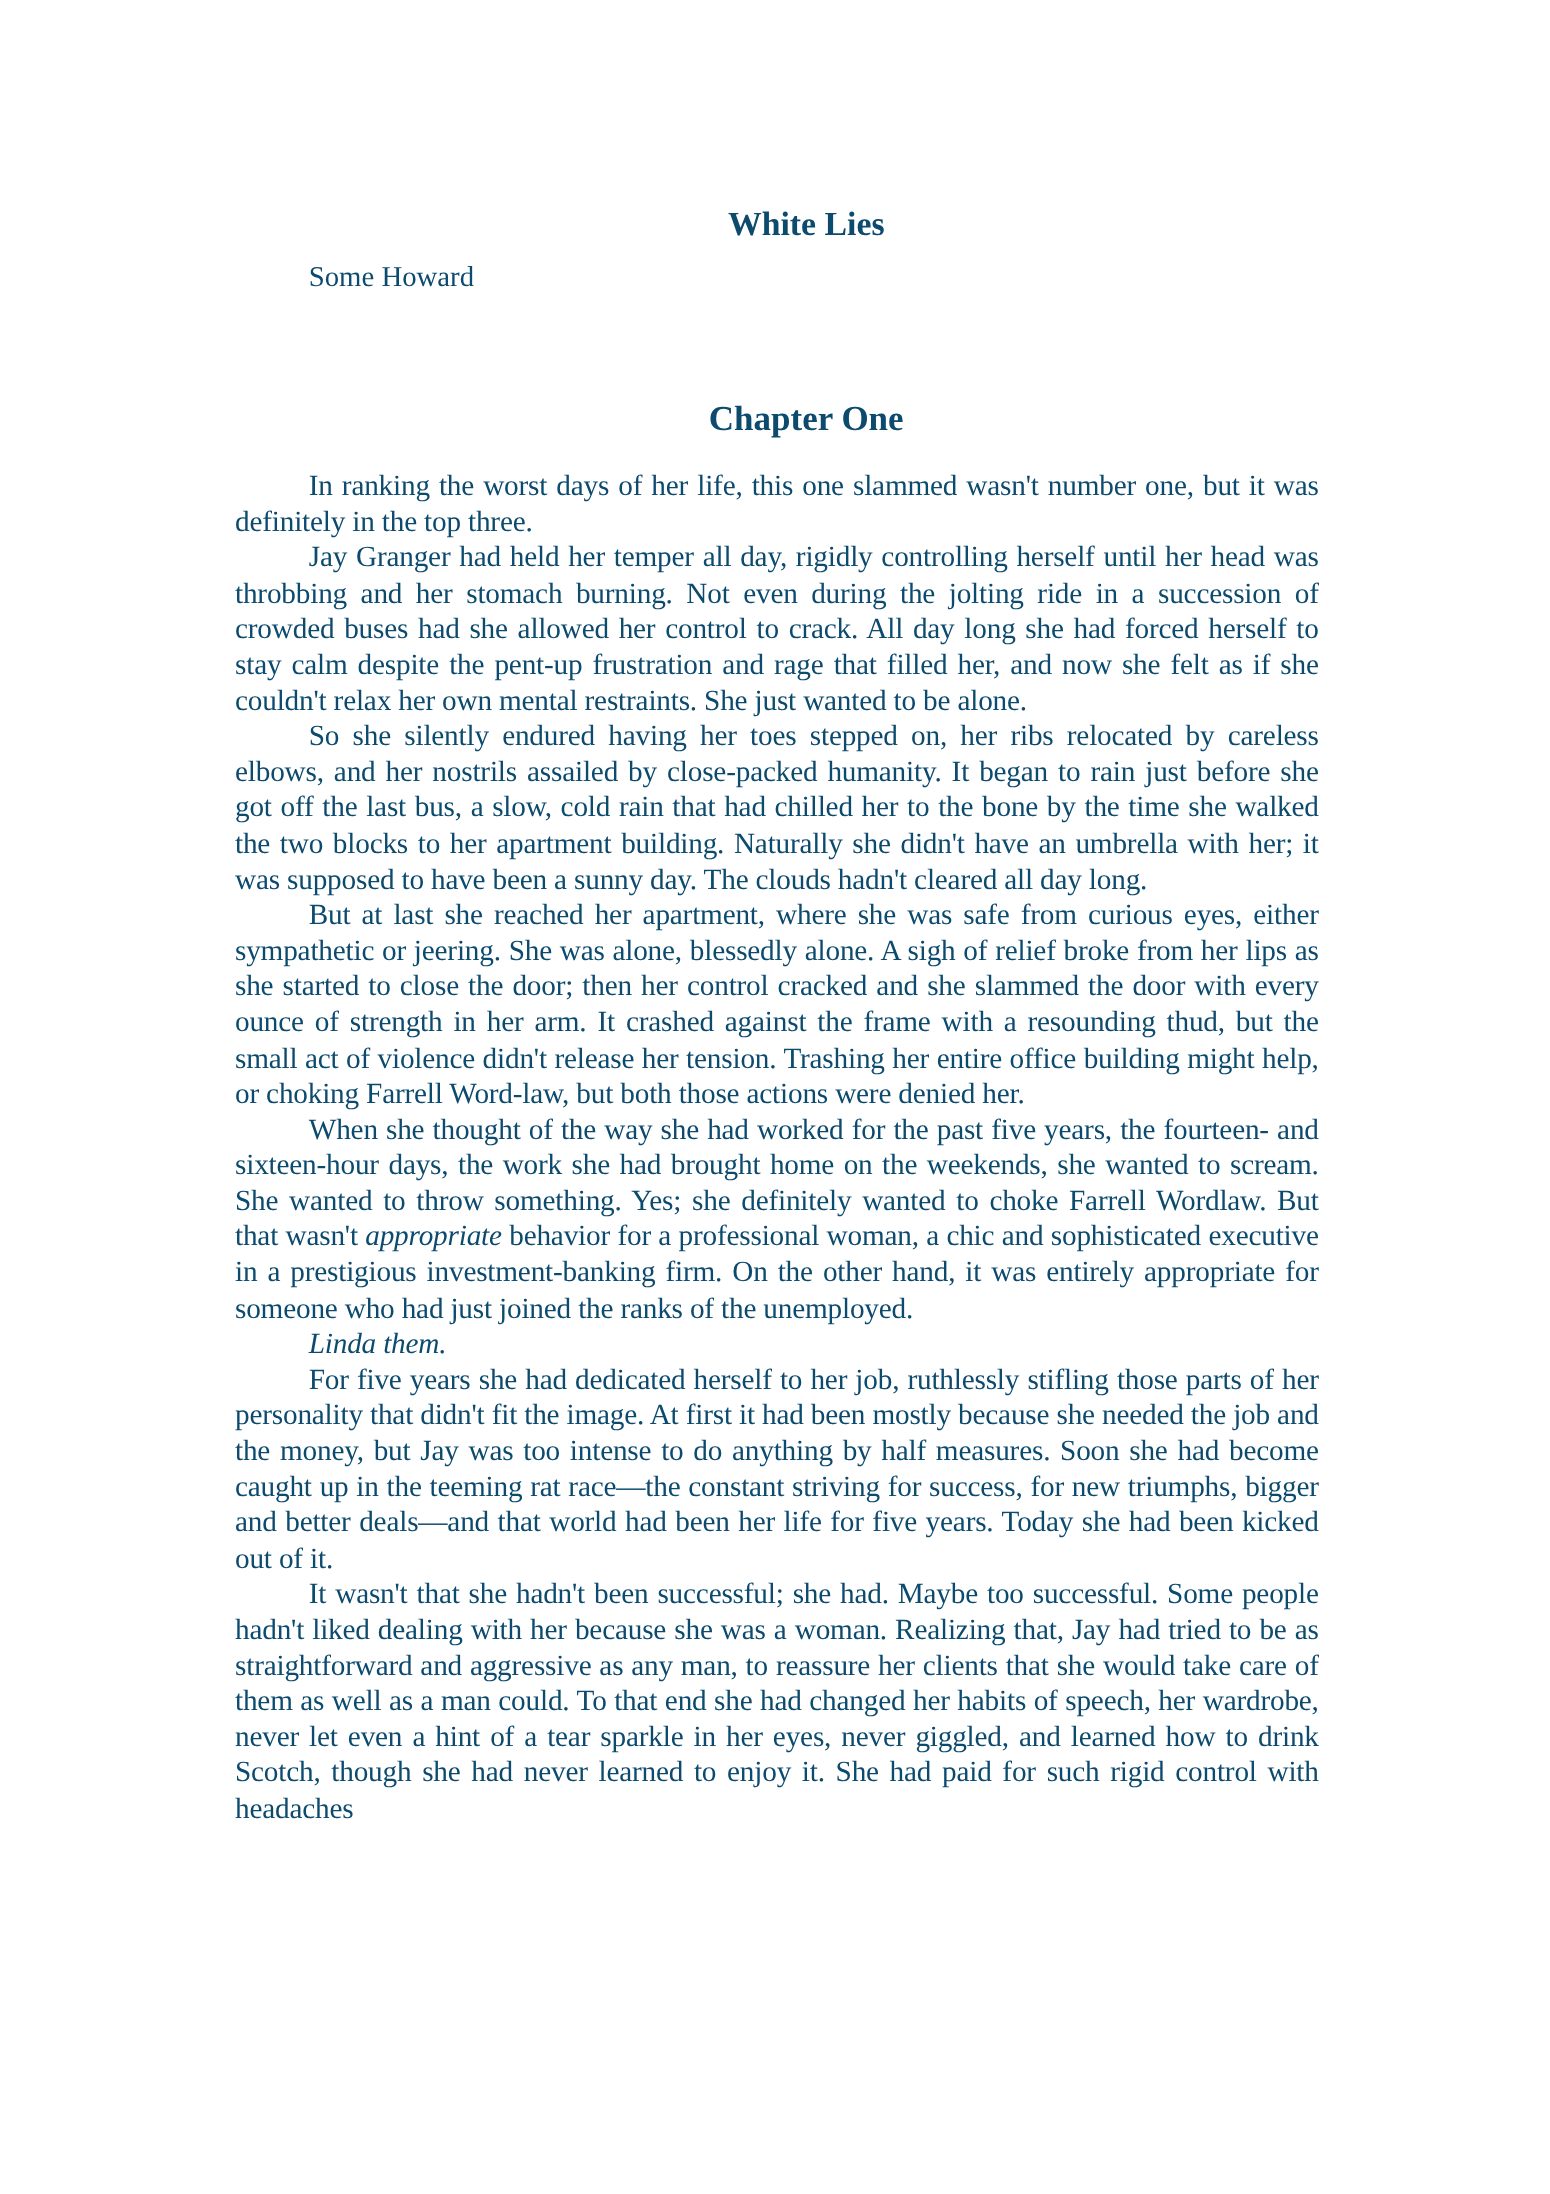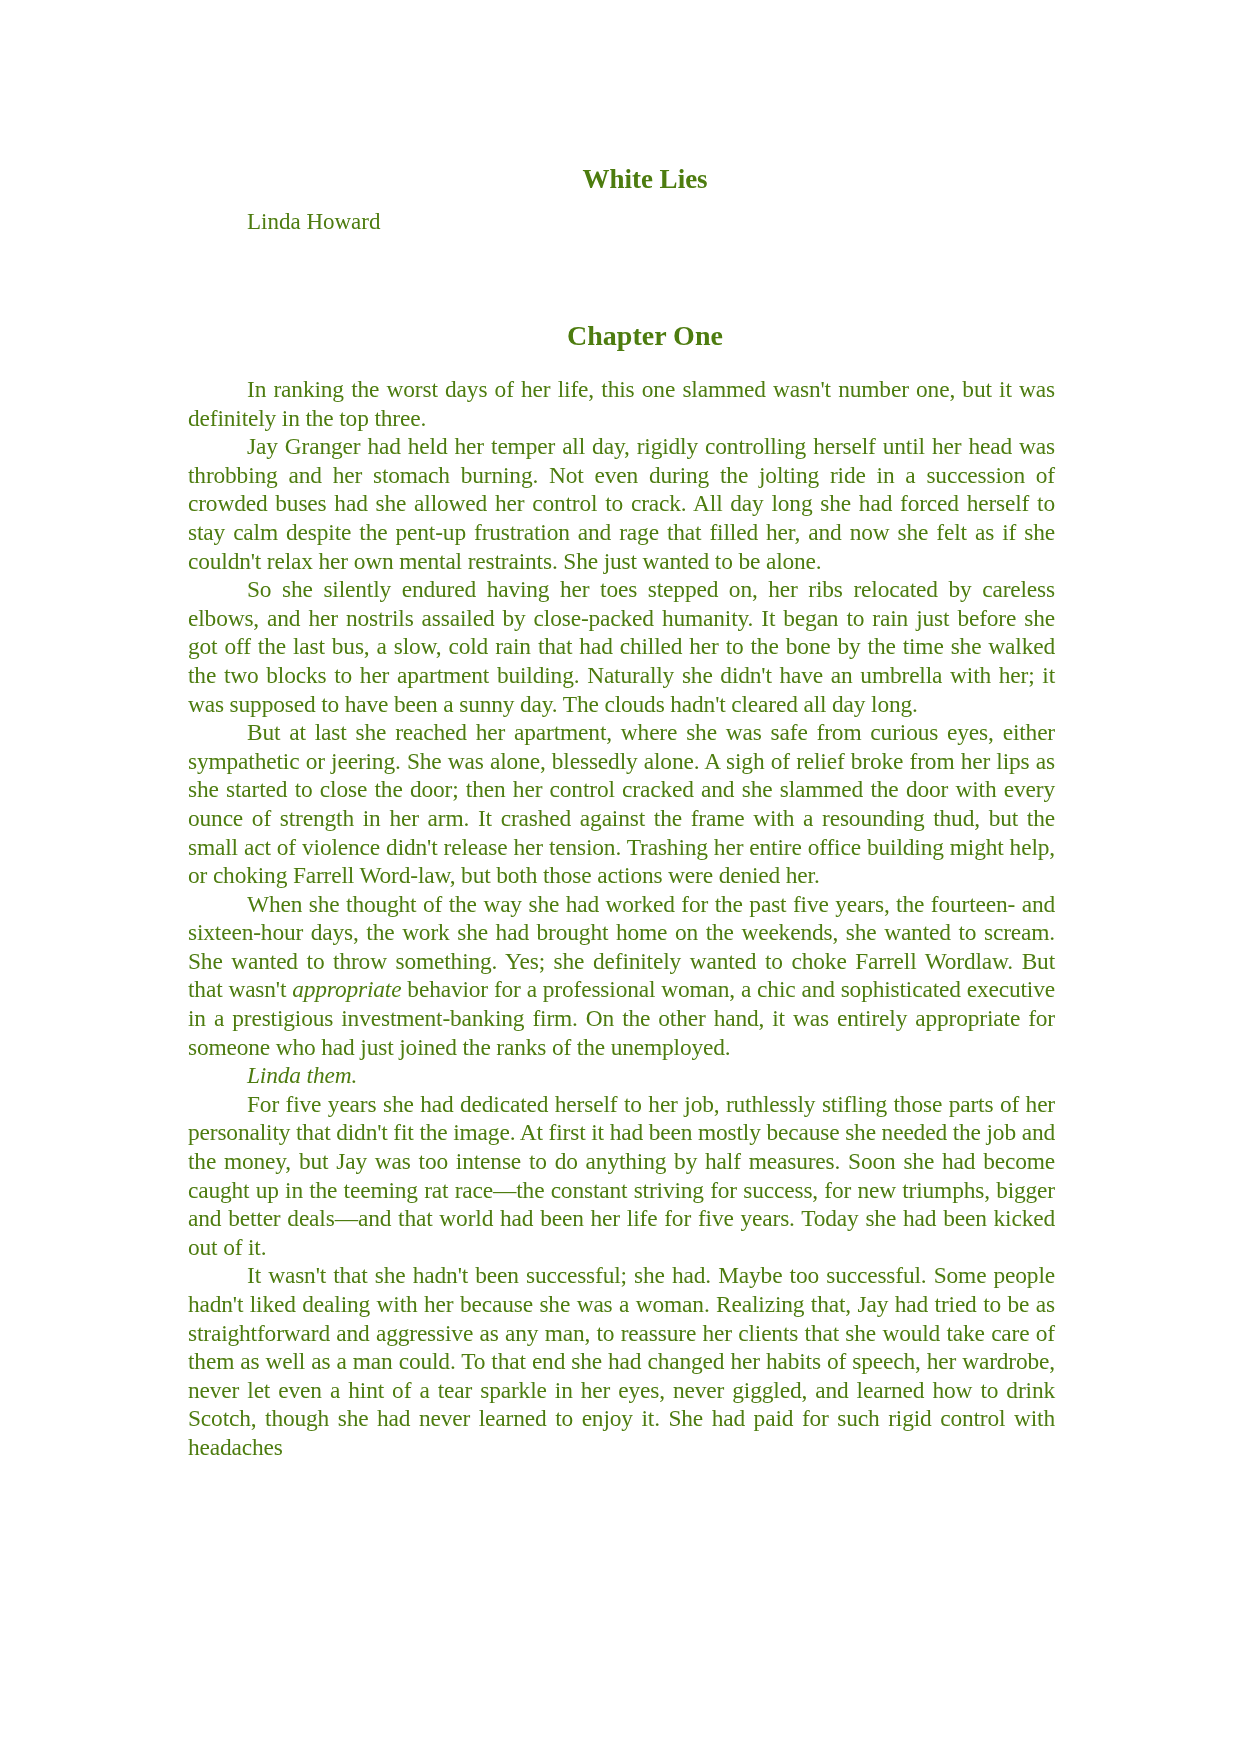--- a/index.html
+++ b/index.html
@@ -1,19 +1,19 @@
 <!DOCTYPE html>
 <html><head>
 <meta charset="utf-8">
 <style>
   html, body { margin: 0; padding: 0; background: #ffffff; }
   body { width: 1240px; height: 1755px; position: relative; overflow: hidden; }
   .page {
     position: absolute; left: 0; top: 0; width: 1240px; height: 1540px;
-    background: #ffffff; color: #4d7c0f;
+    background: #ffffff; color: #0c4a6e;
     font-family: "Liberation Serif", "DejaVu Serif", serif;
   }
   .title {
     position: absolute; top: 163px; left: 0; width: 1240px; text-align: center;
     font-size: 27px; font-weight: bold; line-height: 32px; padding-left: 50px; box-sizing: border-box;
   }
   .author {
     position: absolute; top: 208px; left: 247px;
     font-size: 23px; line-height: 28px;
   }
@@ -28,21 +28,21 @@
   }
   .body-text p { margin: 0; text-indent: 59px; }
   .body-text p.italic { font-style: italic; }
   em { font-style: italic; }
 </style>
 </head>
 <body>
 
 <div class="page">
   <div class="title">White Lies</div>
-  <div class="author">Linda Howard</div>
+  <div class="author">Some Howard</div>
   <div class="chapter">Chapter One</div>
 
   <div class="body-text">
     <p>In ranking the worst days of her life, this one slammed wasn't number one, but it was definitely in the top three.</p>
     <p>Jay Granger had held her temper all day, rigidly controlling herself until her head was throbbing and her stomach burning. Not even during the jolting ride in a succession of crowded buses had she allowed her control to crack. All day long she had forced herself to stay calm despite the pent-up frustration and rage that filled her, and now she felt as if she couldn't relax her own mental restraints. She just wanted to be alone.</p>
     <p>So she silently endured having her toes stepped on, her ribs relocated by careless elbows, and her nostrils assailed by close-packed humanity. It began to rain just before she got off the last bus, a slow, cold rain that had chilled her to the bone by the time she walked the two blocks to her apartment building. Naturally she didn't have an umbrella with her; it was supposed to have been a sunny day. The clouds hadn't cleared all day long.</p>
     <p>But at last she reached her apartment, where she was safe from curious eyes, either sympathetic or jeering. She was alone, blessedly alone. A sigh of relief broke from her lips as she started to close the door; then her control cracked and she slammed the door with every ounce of strength in her arm. It crashed against the frame with a resounding thud, but the small act of violence didn't release her tension. Trashing her entire office building might help, or choking Farrell Word-law, but both those actions were denied her.</p>
     <p><span>When she thought of the way she had worked for the past five years, the fourteen- and sixteen-hour days, the work she had brought home on the weekends, she wanted to scream. She wanted to throw something. Yes; she definitely wanted to choke Farrell Wordlaw. But that wasn't </span><em>appropriate</em><span> behavior for a professional woman, a chic and sophisticated executive in a prestigious investment-banking firm. On the other hand, it was entirely appropriate for someone who had just joined the ranks of the unemployed.</span></p>
     <p class="italic">Linda them.</p>
     <p>For five years she had dedicated herself to her job, ruthlessly stifling those parts of her personality that didn't fit the image. At first it had been mostly because she needed the job and the money, but Jay was too intense to do anything by half measures. Soon she had become caught up in the teeming rat race—the constant striving for success, for new triumphs, bigger and better deals—and that world had been her life for five years. Today she had been kicked out of it.</p>

